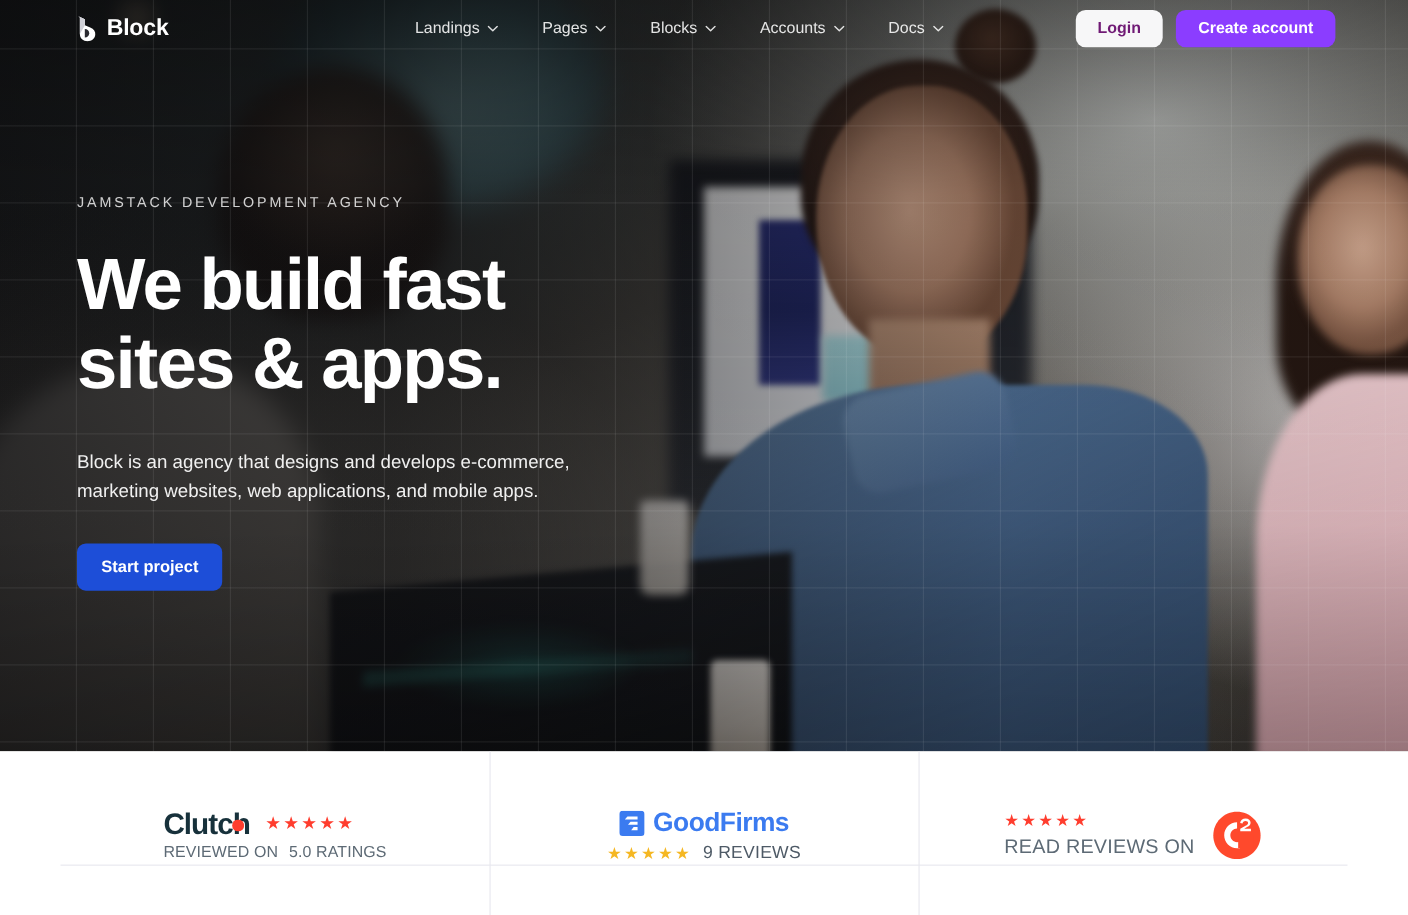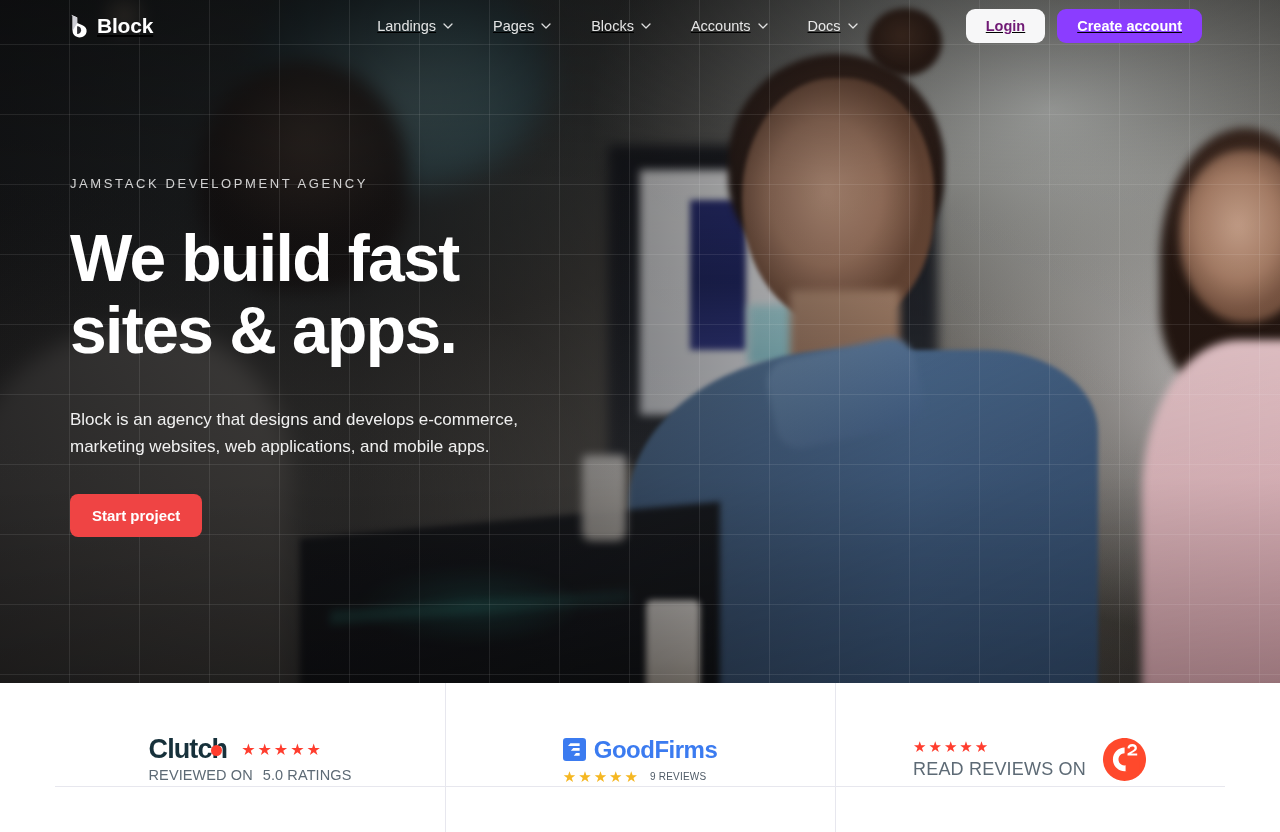--- a/index.html
+++ b/index.html
@@ -170,24 +170,23 @@
     position:absolute; inset:0;
     background-image:
       linear-gradient(to right, rgba(255,255,255,.085) 1px, transparent 1px),
       linear-gradient(to bottom, rgba(255,255,255,.085) 1px, transparent 1px);
     background-size:70px 70px;
     background-position:-1px 44px;
   }
 
   
   .nav{
-    position:absolute; top:0; left:0; right:12px; height:52px;
+    position:absolute; top:0; left:0; right:0; height:52px;
     display:flex; align-items:center; z-index:8;
     padding:0 66px 0 68px;
-    text-decoration:underline;
   }
   .brand{ display:flex; align-items:center; gap:9px; }
   .brand-mark{ width:20px; height:24px; display:block; }
   .brand-name{
     color:#fff; font-size:21px; font-weight:700; letter-spacing:-.2px;
   }
   .nav-links{
     display:flex; align-items:center; gap:40px;
     margin-left:224px;
   }
@@ -221,21 +220,21 @@
   }
   .hero-title{
     color:#fff; font-size:66px; line-height:1.09; font-weight:700;
     letter-spacing:-1.6px; max-width:470px;
   }
   .hero-sub{
     margin-top:39px; color:rgba(255,255,255,.93);
     font-size:17px; line-height:1.62; max-width:460px;
   }
   .btn-start{
-    margin-top:33px; background:#ef4444; color:#fff;
+    margin-top:33px; background:#1d4ed8; color:#fff;
     font-size:15px; padding:13px 22px; border-radius:8px;
   }
 
   
   .logobar{
     position:relative; width:1280px; height:149px; background:#fff;
     display:flex; align-items:stretch;
     padding:0 55px;
   }
   .logo-col{
@@ -260,21 +259,21 @@
     line-height:1; position:relative;
   }
   .clutch-bottom{ display:flex; align-items:flex-start; gap:10px; margin-top:4px; }
   .clutch-label{ font-size:14.5px; color:#5d6a75; letter-spacing:.1px; }
   .clutch-rating{ font-size:14.5px; color:#5d6a75; letter-spacing:.1px; }
 
   
   .gf-top{ display:flex; align-items:center; gap:8px; justify-content:center; }
   .gf-word{ font-size:24px; font-weight:600; color:#3b7bf0; letter-spacing:-.5px; }
   .gf-bottom{ display:flex; align-items:center; gap:12px; margin-top:5px; }
-  .gf-reviews{ font-size:10px; color:#4e5a66; letter-spacing:.2px;text-align:center; }
+  .gf-reviews{ font-size:16px; color:#4e5a66; letter-spacing:.2px;text-align:center; }
 
   
   .g2-wrap{ display:flex; align-items:center; gap:16px; }
   .g2-text{ display:flex; flex-direction:column; align-items:flex-start; }
   .g2-label{ font-size:18px; color:#5d6a75; letter-spacing:.2px; margin-top:5px; }
 
   .stars{ display:flex; gap:2px; line-height:1; }
   .star{ font-size:16px; line-height:1; }
   .star-red{ color:#ff3d2e; }
   .star-amber{ color:#f5b722; }

